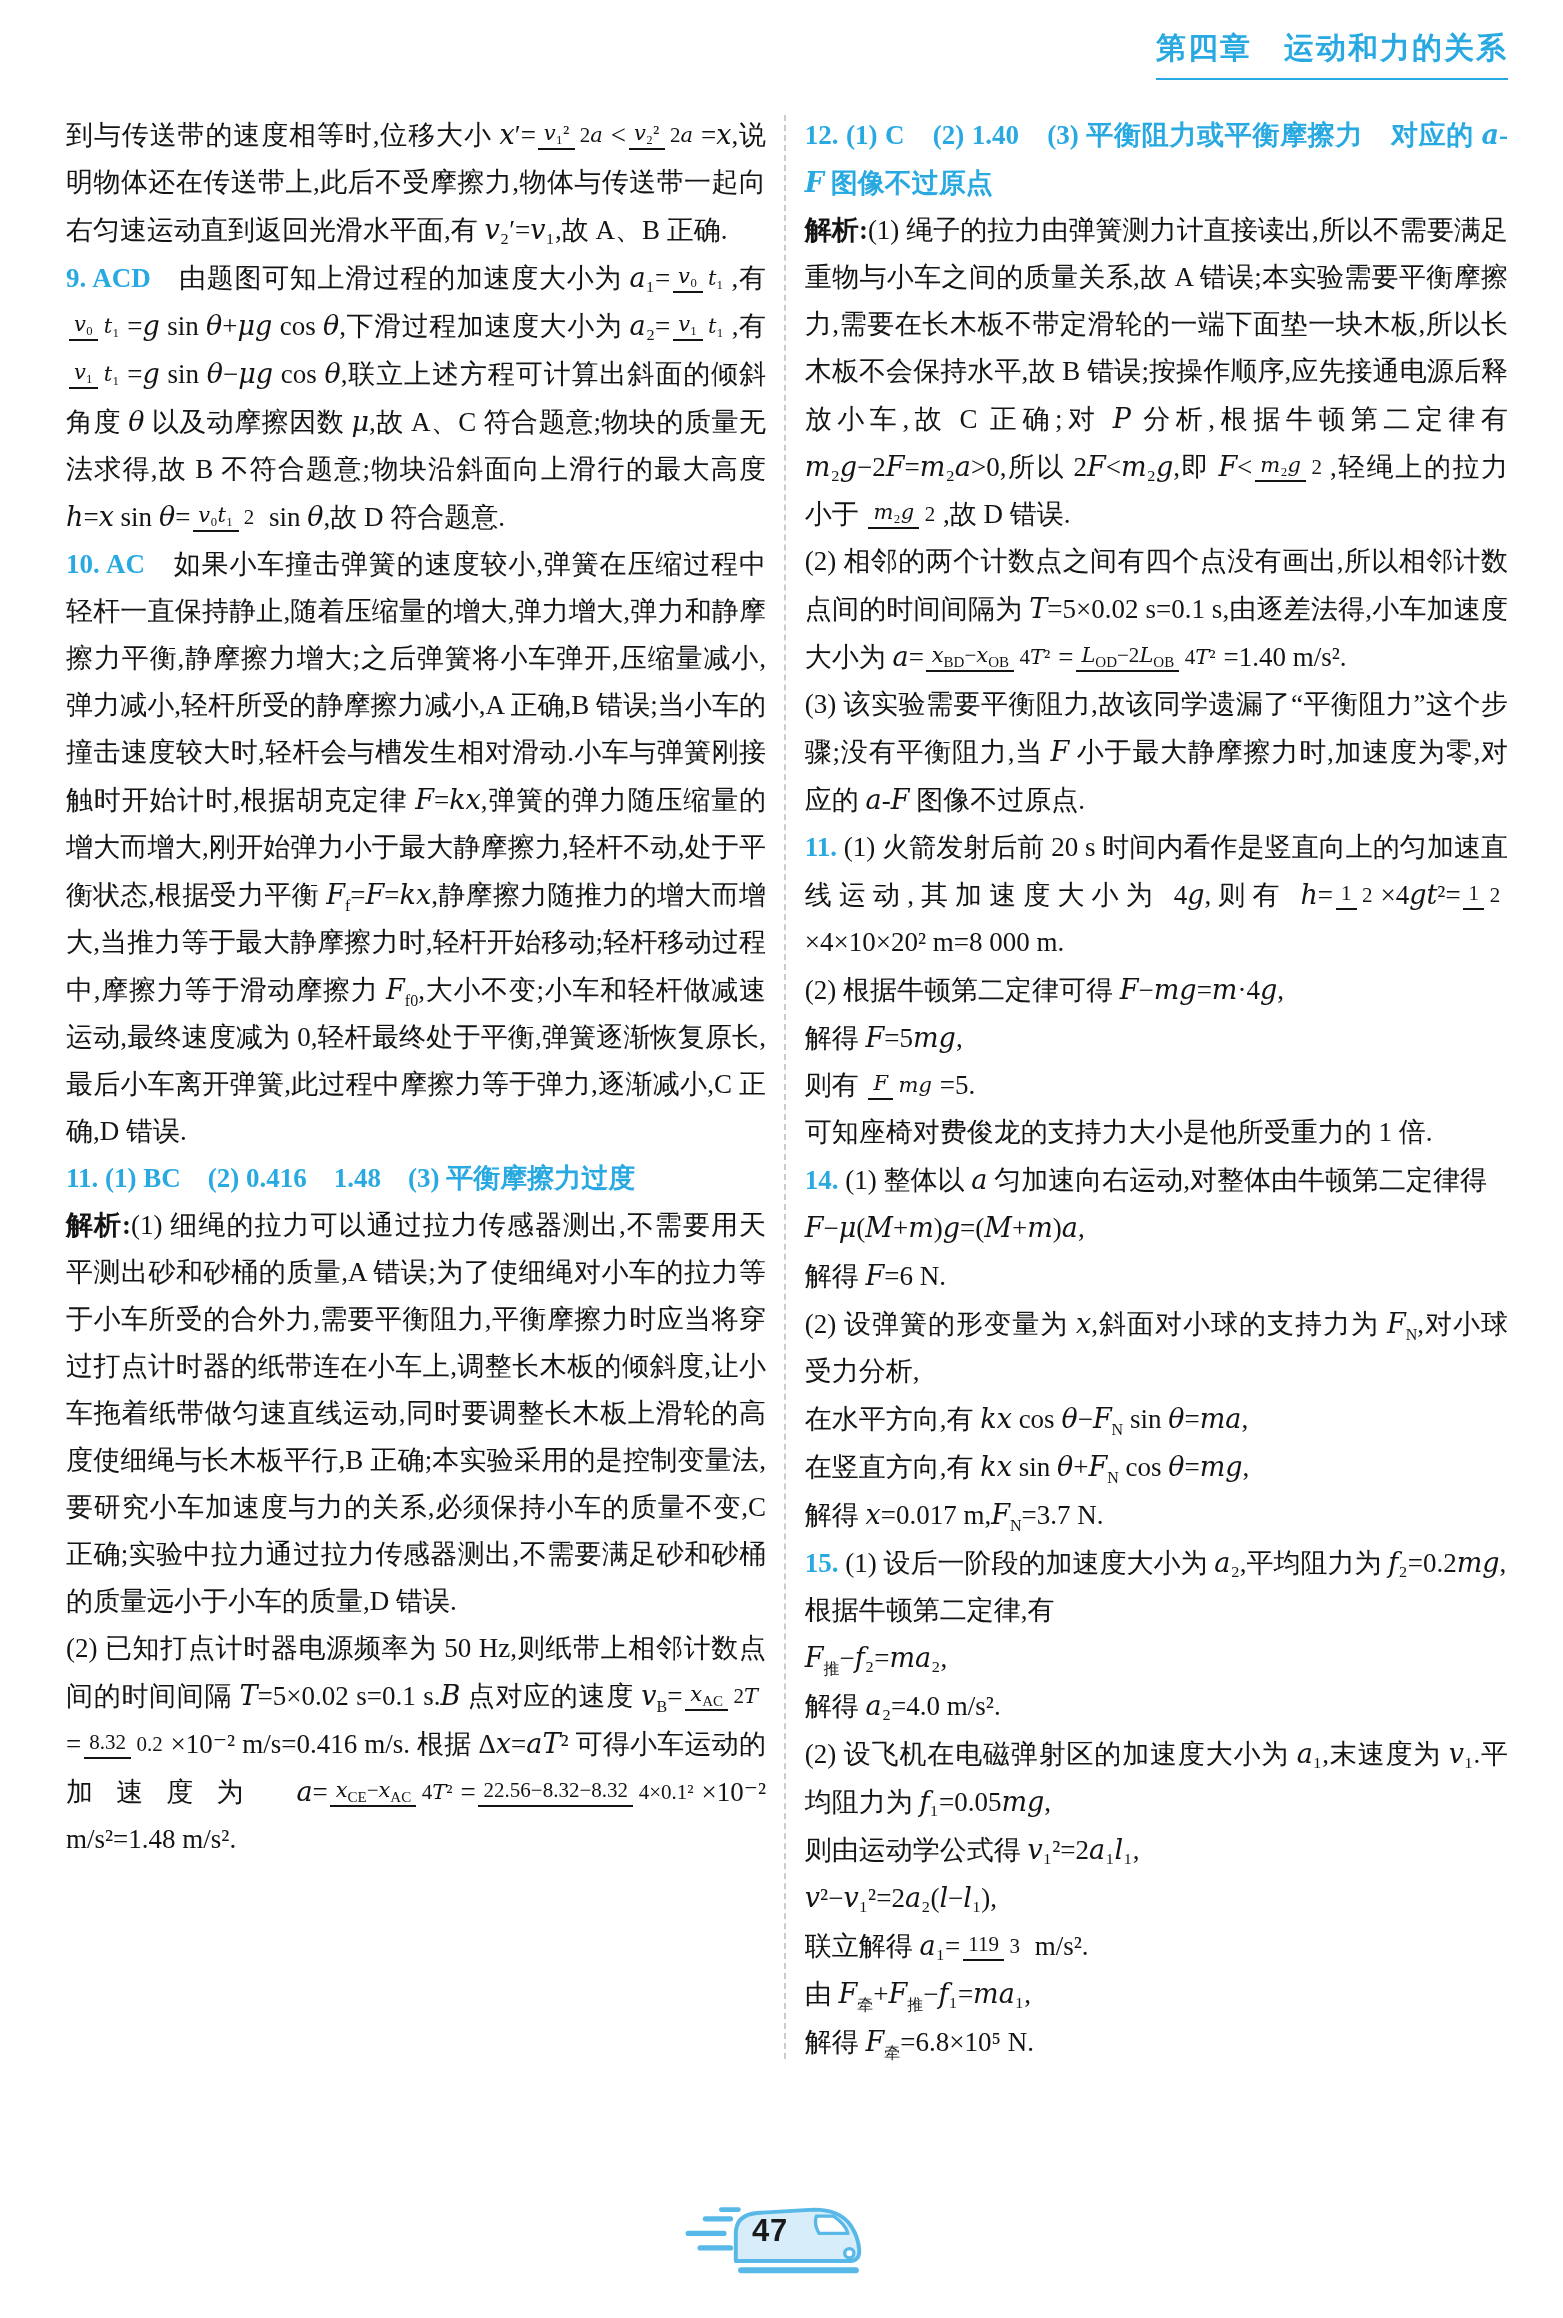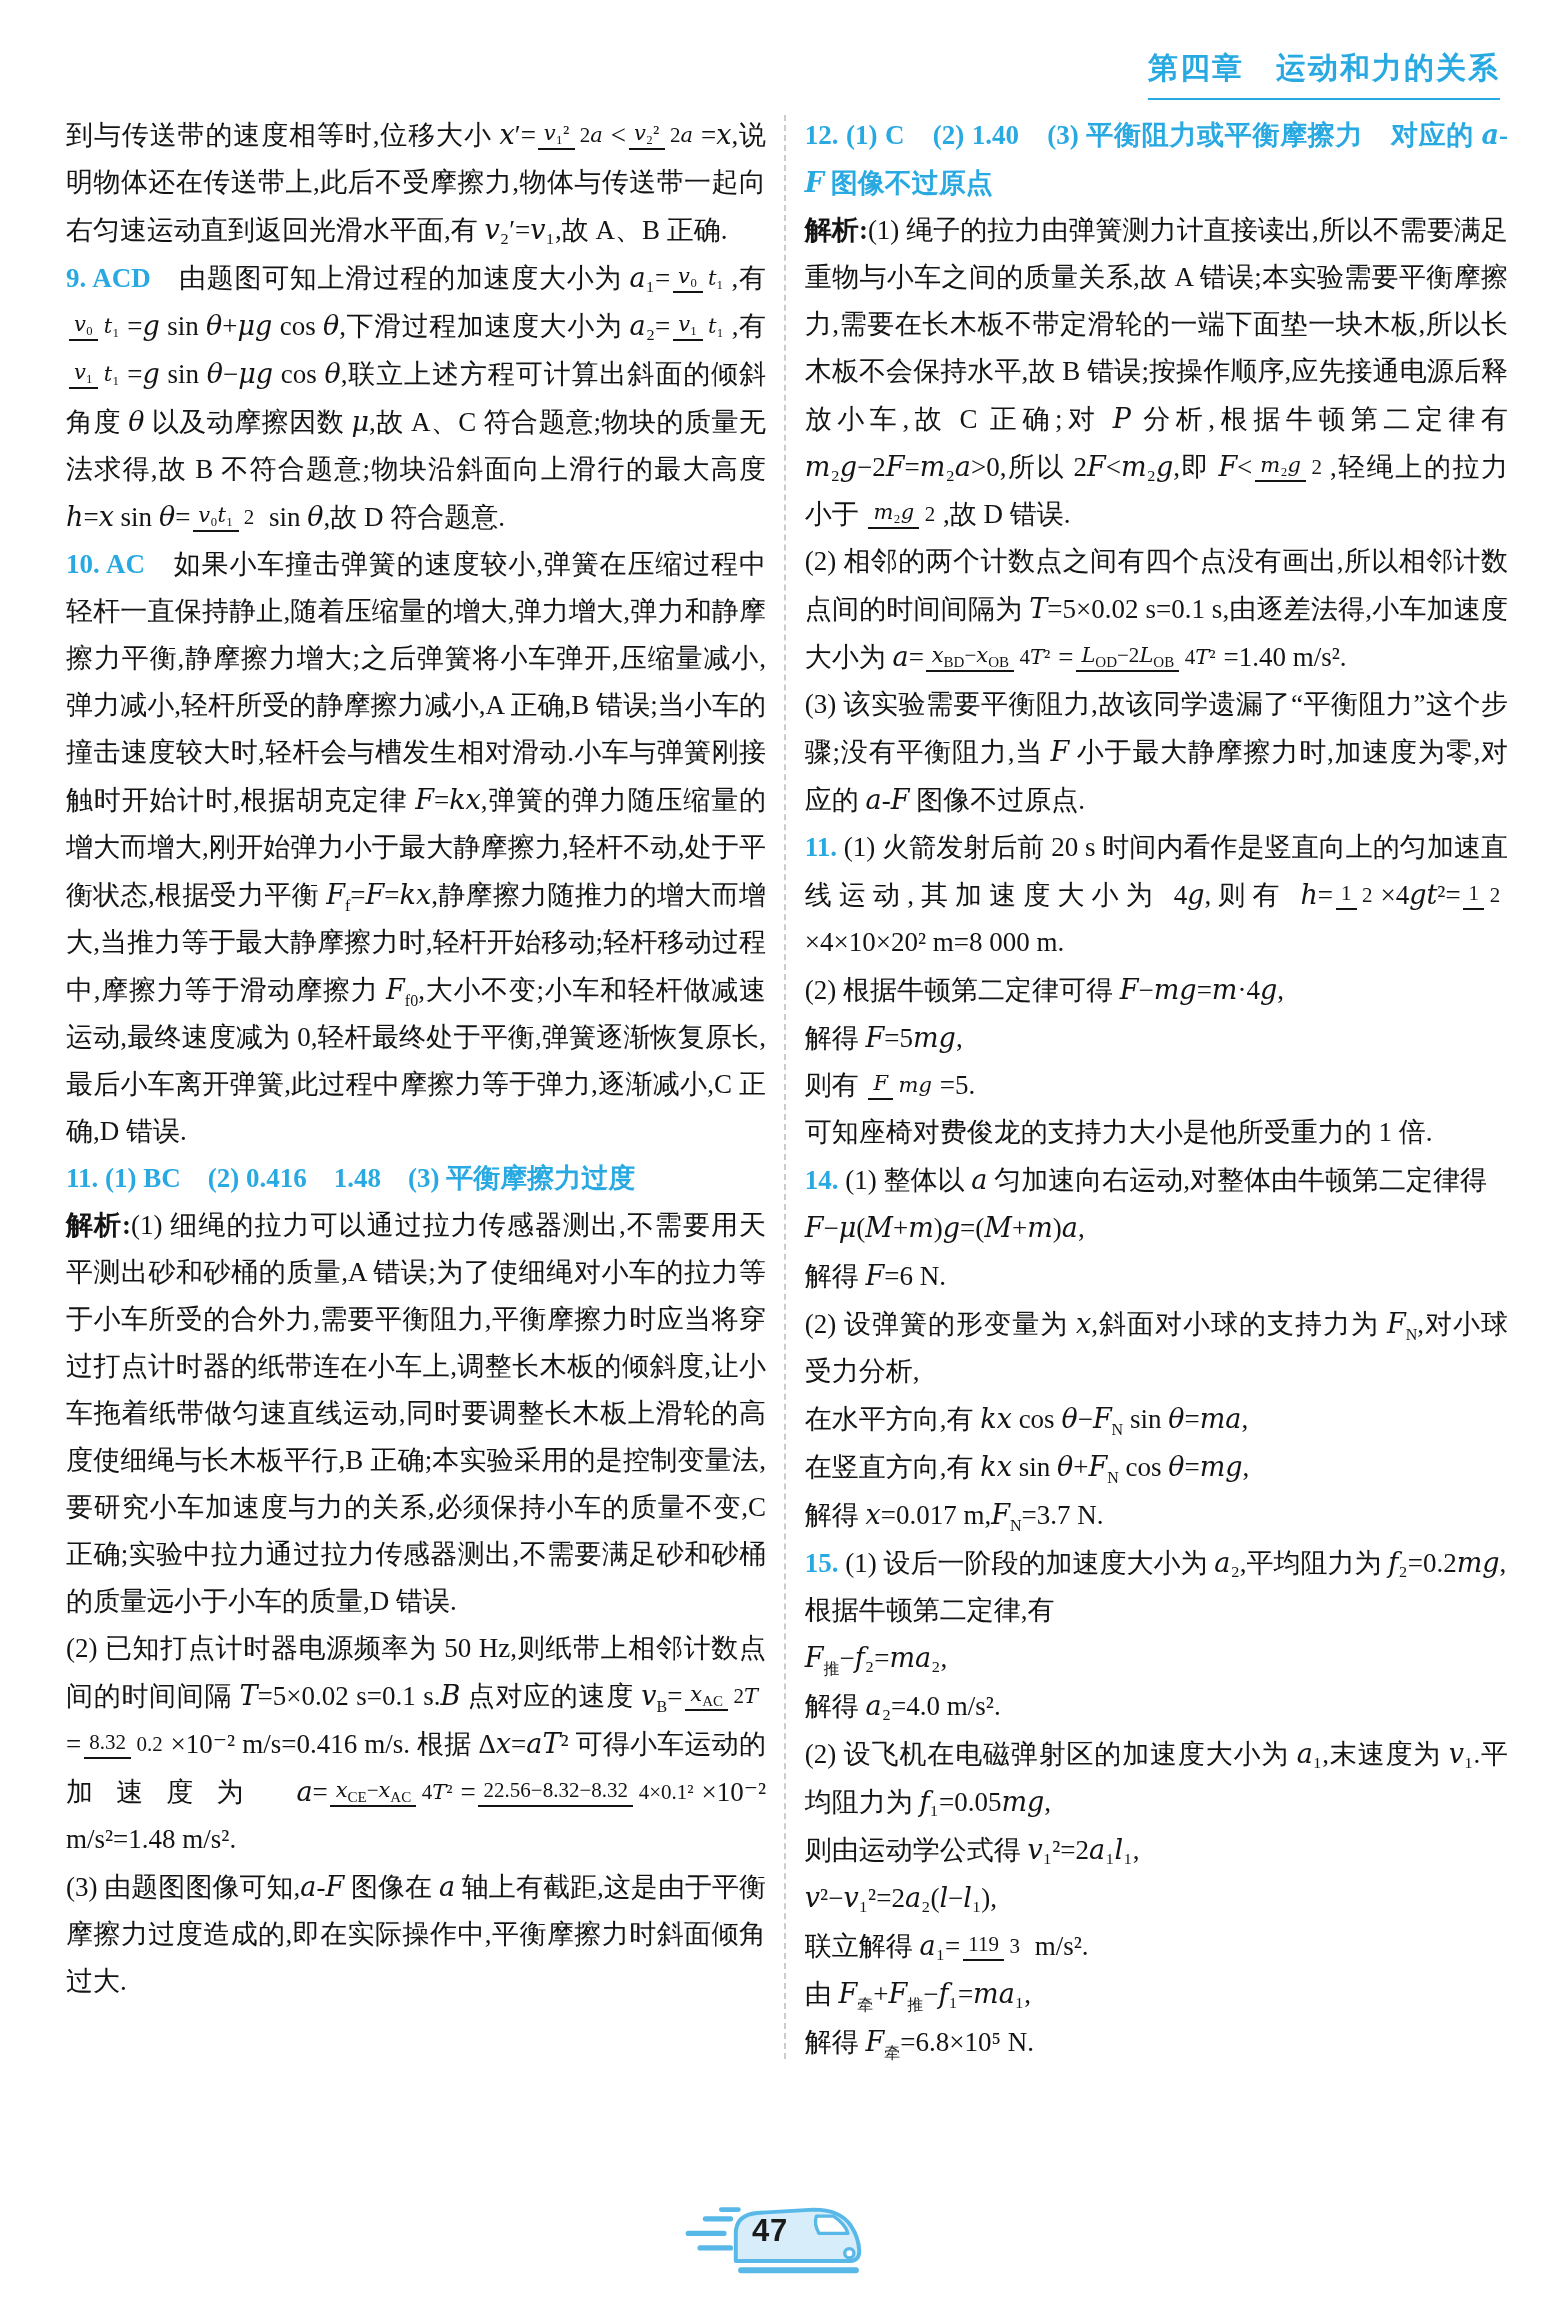--- a/index.html
+++ b/index.html
@@ -12,21 +12,21 @@
   .page{
     position:relative;
     width:1564px;height:2319px;
     margin:0 auto;
     background:#ffffff;
     font-family:"Liberation Serif","DejaVu Serif",serif;
     color:var(--ink);
     overflow:hidden;
   }
   .header{
-    position:absolute;top:28px;right:64px;text-align:center;margin-top:20px;
+    position:absolute;top:28px;right:56px;text-align:center;
   }
   .header-title{
     display:inline-block;
     font-family:"Liberation Sans","DejaVu Sans",sans-serif;
     font-weight:bold;
     font-size:30px;
     letter-spacing:2px;
     color:var(--accent);
     padding-bottom:9.2px;
     border-bottom:2.6px solid var(--accent);
@@ -116,21 +116,20 @@
           </span>=<span class="f">
             <span class="fn">8.32</span>
             <span class="fd">0.2</span>
           </span>×10⁻² m/s=0.416 m/s. 根据 Δ<span class="m">x</span>=<span class="m">aT</span>² 可得小车运动的加速度为 <span class="m">a</span>=<span class="f">
             <span class="fn"><span class="m">x</span><span class="s">CE</span>−<span class="m">x</span><span class="s">AC</span></span>
             <span class="fd">4<span class="m">T</span>²</span>
           </span>=<span class="f">
             <span class="fn">22.56−8.32−8.32</span>
             <span class="fd">4×0.1²</span>
           </span>×10⁻² m/s²=1.48 m/s².</p>
-        <p class="para">(3) 由题图图像可知,<span class="m">a</span>-<span class="m">F</span> 图像在 <span class="m">a</span> 轴上有截距,这是由于平衡摩擦力过度造成的,即在实际操作中,平衡摩擦力时斜面倾角过大.</p>
       </div>
     <div class="divider"></div>
     <div class="col col-right" id="col-right">
         <p class="para"><span class="c">12. (1) C　(2) 1.40　(3) 平衡阻力或平衡摩擦力　对应的 <span class="m">a</span>-<span class="m">F</span> 图像不过原点</span></p>
         <p class="para"><span class="b">解析:</span>(1) 绳子的拉力由弹簧测力计直接读出,所以不需要满足重物与小车之间的质量关系,故 A 错误;本实验需要平衡摩擦力,需要在长木板不带定滑轮的一端下面垫一块木板,所以长木板不会保持水平,故 B 错误;按操作顺序,应先接通电源后释放小车,故 C 正确;对 <span class="m">P</span> 分析,根据牛顿第二定律有 <span class="m">m</span>₂<span class="m">g</span>−2<span class="m">F</span>=<span class="m">m</span>₂<span class="m">a</span>&gt;0,所以 2<span class="m">F</span>&lt;<span class="m">m</span>₂<span class="m">g</span>,即 <span class="m">F</span>&lt;<span class="f">
             <span class="fn"><span class="m">m</span>₂<span class="m">g</span></span>
             <span class="fd">2</span>
           </span>,轻绳上的拉力小于 <span class="f">
             <span class="fn"><span class="m">m</span>₂<span class="m">g</span></span>
             <span class="fd">2</span>

